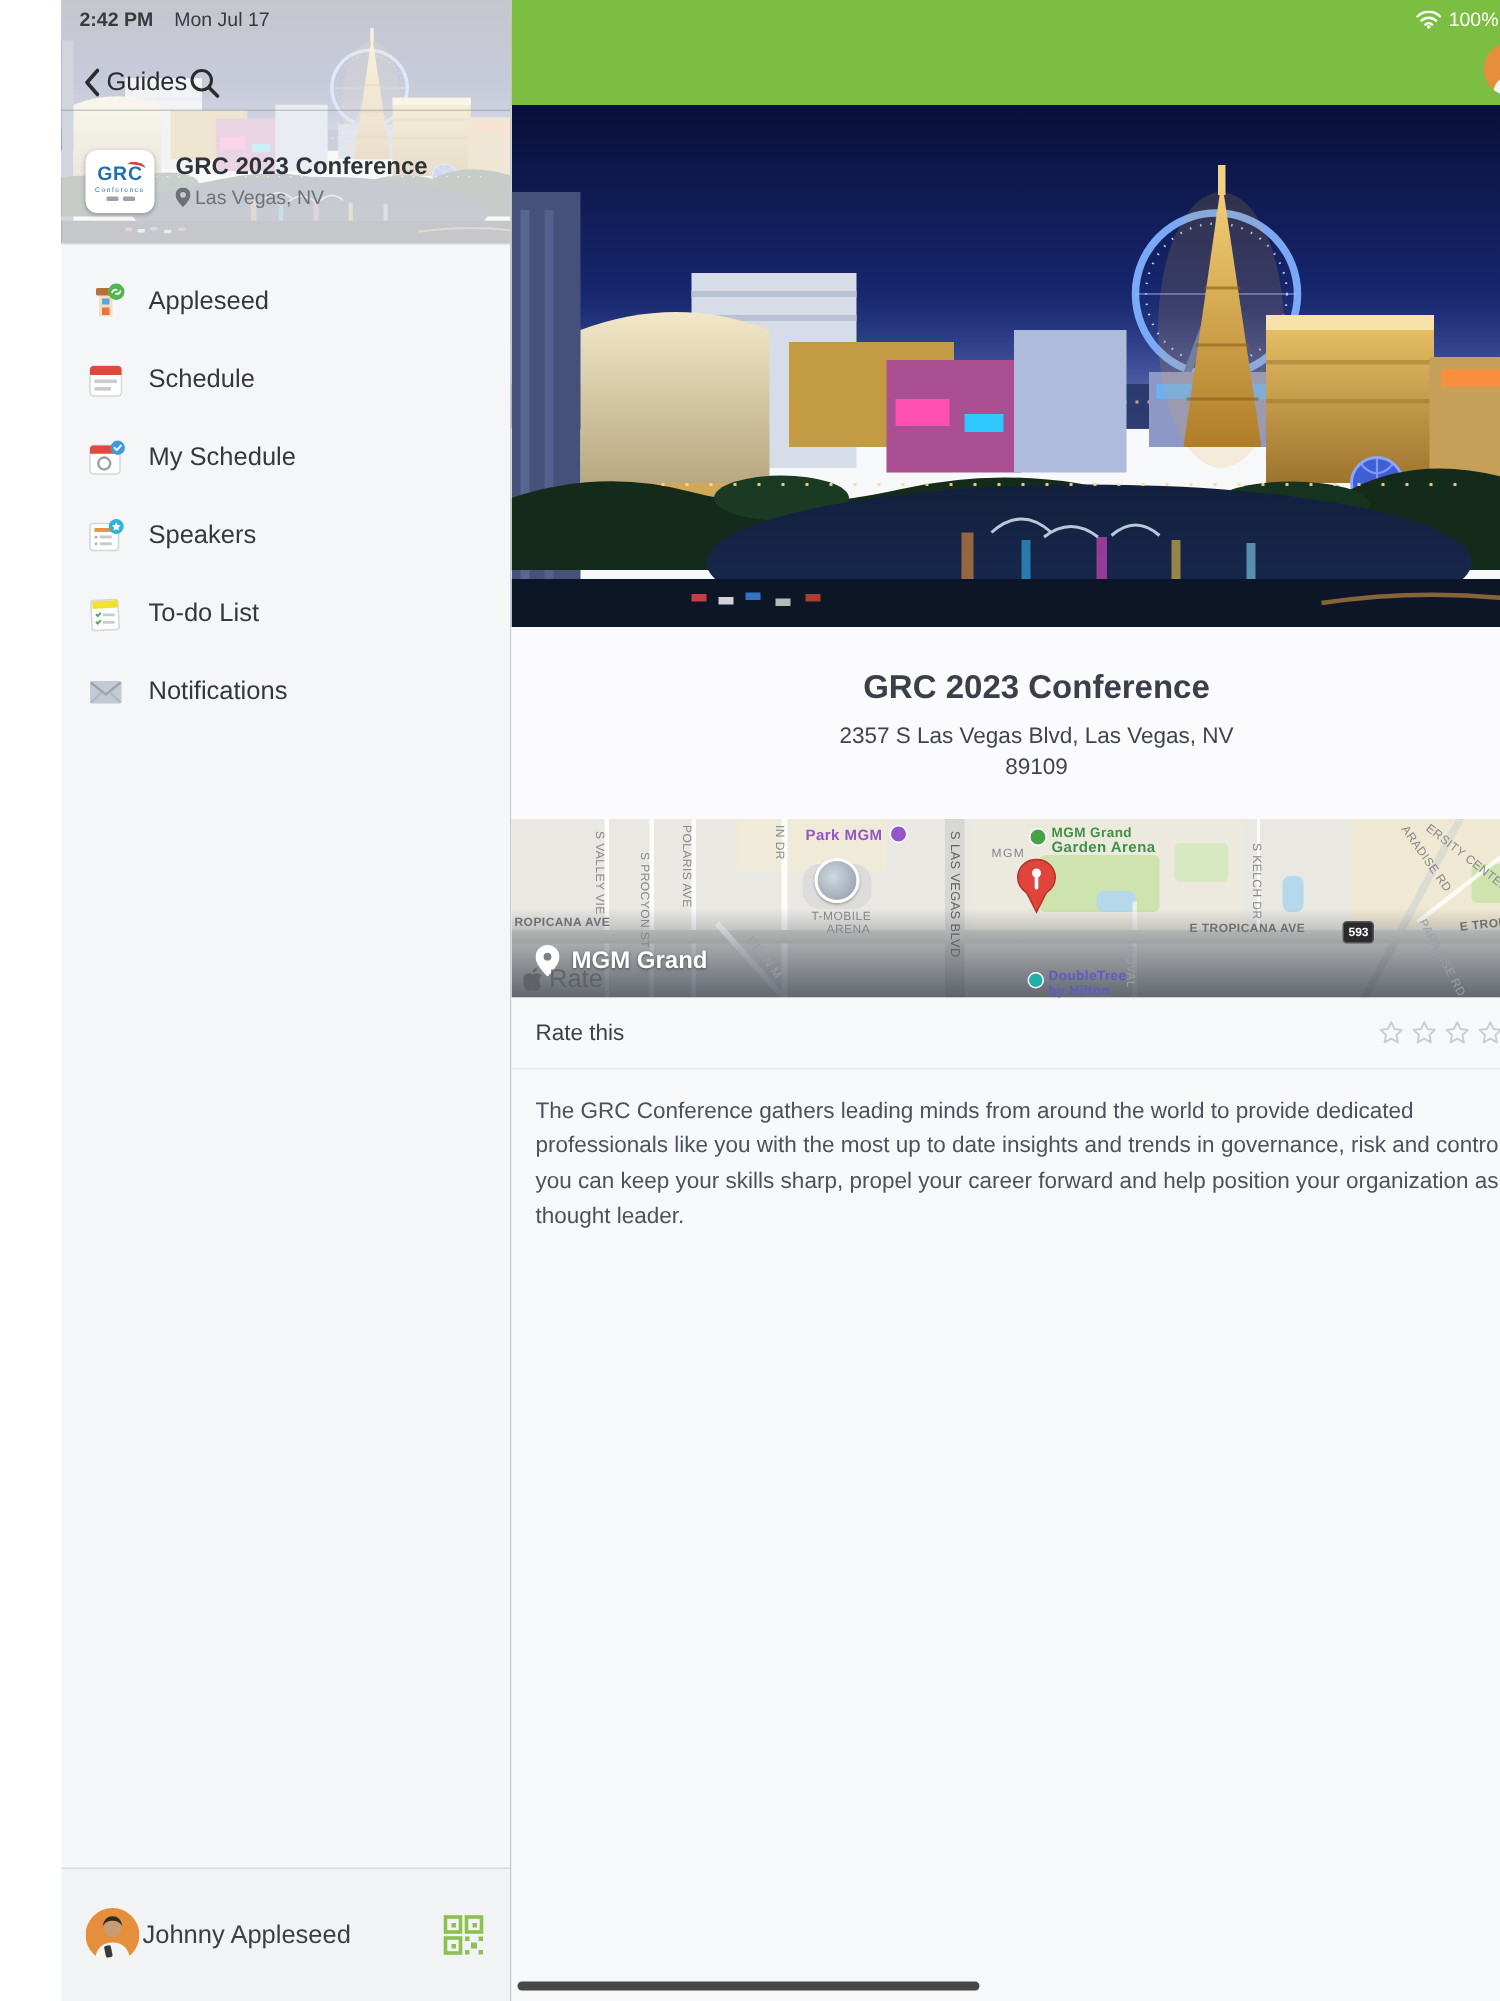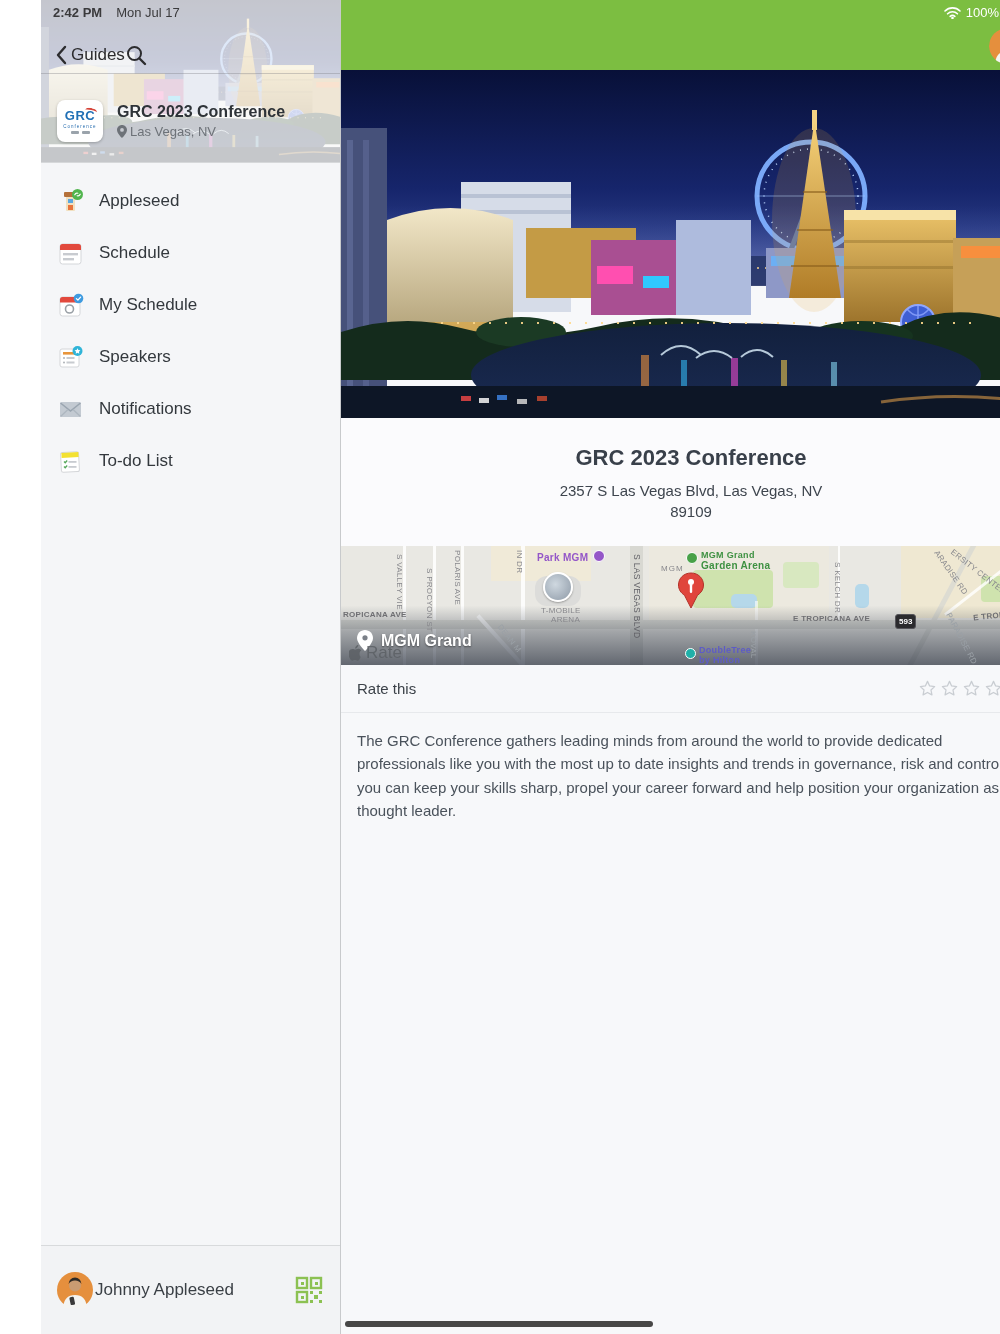--- a/index.html
+++ b/index.html
@@ -257,36 +257,36 @@
             <rect x="9.5" y="13" width="8" height="2" fill="#c8cbd0"></rect>
           <circle cx="7" cy="18.5" r="1" fill="#aeb2b8"></circle>
             <rect x="9.5" y="17.5" width="8" height="2" fill="#c8cbd0"></rect>
           <circle cx="20.5" cy="7" r="5" fill="#2fb4d8"></circle>
           <path d="M20.5 4.2 l.9 1.8 2 .3 -1.45 1.4 .35 2 -1.8 -.95 -1.8 .95 .35 -2 -1.45 -1.4 2 -.3 Z" fill="#fff"></path>
         </svg>
         <span class="lbl">Speakers</span>
       </div>
       <div class="menu-item">
         <svg width="27" height="27" viewBox="0 0 27 27">
-          <rect x="3" y="6" width="21" height="15" rx="1.5" fill="#c3cad2"></rect>
-          <path d="M3.5 7 L13.5 15 L23.5 7" fill="none" stroke="#9aa5b0" stroke-width="1.6"></path>
-          <path d="M3.5 20.5 L11 13.5 M23.5 20.5 L16 13.5" stroke="#aeb7c0" stroke-width="1.4"></path>
-        </svg>
-        <span class="lbl">Notifications</span>
-      </div>
-      <div class="menu-item">
-        <svg width="27" height="27" viewBox="0 0 27 27">
           <rect x="4" y="4" width="18" height="20" rx="2" fill="#fff" stroke="#d4d6d9" transform="rotate(-3 13 14)"></rect>
           <rect x="4.5" y="4.5" width="17" height="5" fill="#f3e132" transform="rotate(-3 13 7)"></rect>
           <path d="M7 13.5 l1.2 1.2 2 -2.2" stroke="#57a85c" stroke-width="1.3" fill="none"></path>
           <rect x="11.5" y="13" width="8" height="1.8" fill="#c8cbd0"></rect>
           <path d="M7 18.5 l1.2 1.2 2 -2.2" stroke="#57a85c" stroke-width="1.3" fill="none"></path>
           <rect x="11.5" y="18" width="8" height="1.8" fill="#c8cbd0"></rect>
         </svg>
         <span class="lbl">To-do List</span>
+      </div>
+      <div class="menu-item">
+        <svg width="27" height="27" viewBox="0 0 27 27">
+          <rect x="3" y="6" width="21" height="15" rx="1.5" fill="#c3cad2"></rect>
+          <path d="M3.5 7 L13.5 15 L23.5 7" fill="none" stroke="#9aa5b0" stroke-width="1.6"></path>
+          <path d="M3.5 20.5 L11 13.5 M23.5 20.5 L16 13.5" stroke="#aeb7c0" stroke-width="1.4"></path>
+        </svg>
+        <span class="lbl">Notifications</span>
       </div>
     </nav>
 
     <div class="sb-footer">
       <svg width="36" height="36">
           <use href="#avatarMan"></use>
         </svg>
       <span class="name">Johnny Appleseed</span>
       <button class="icon-btn">
         <svg width="30" height="30" viewBox="0 0 30 30">

